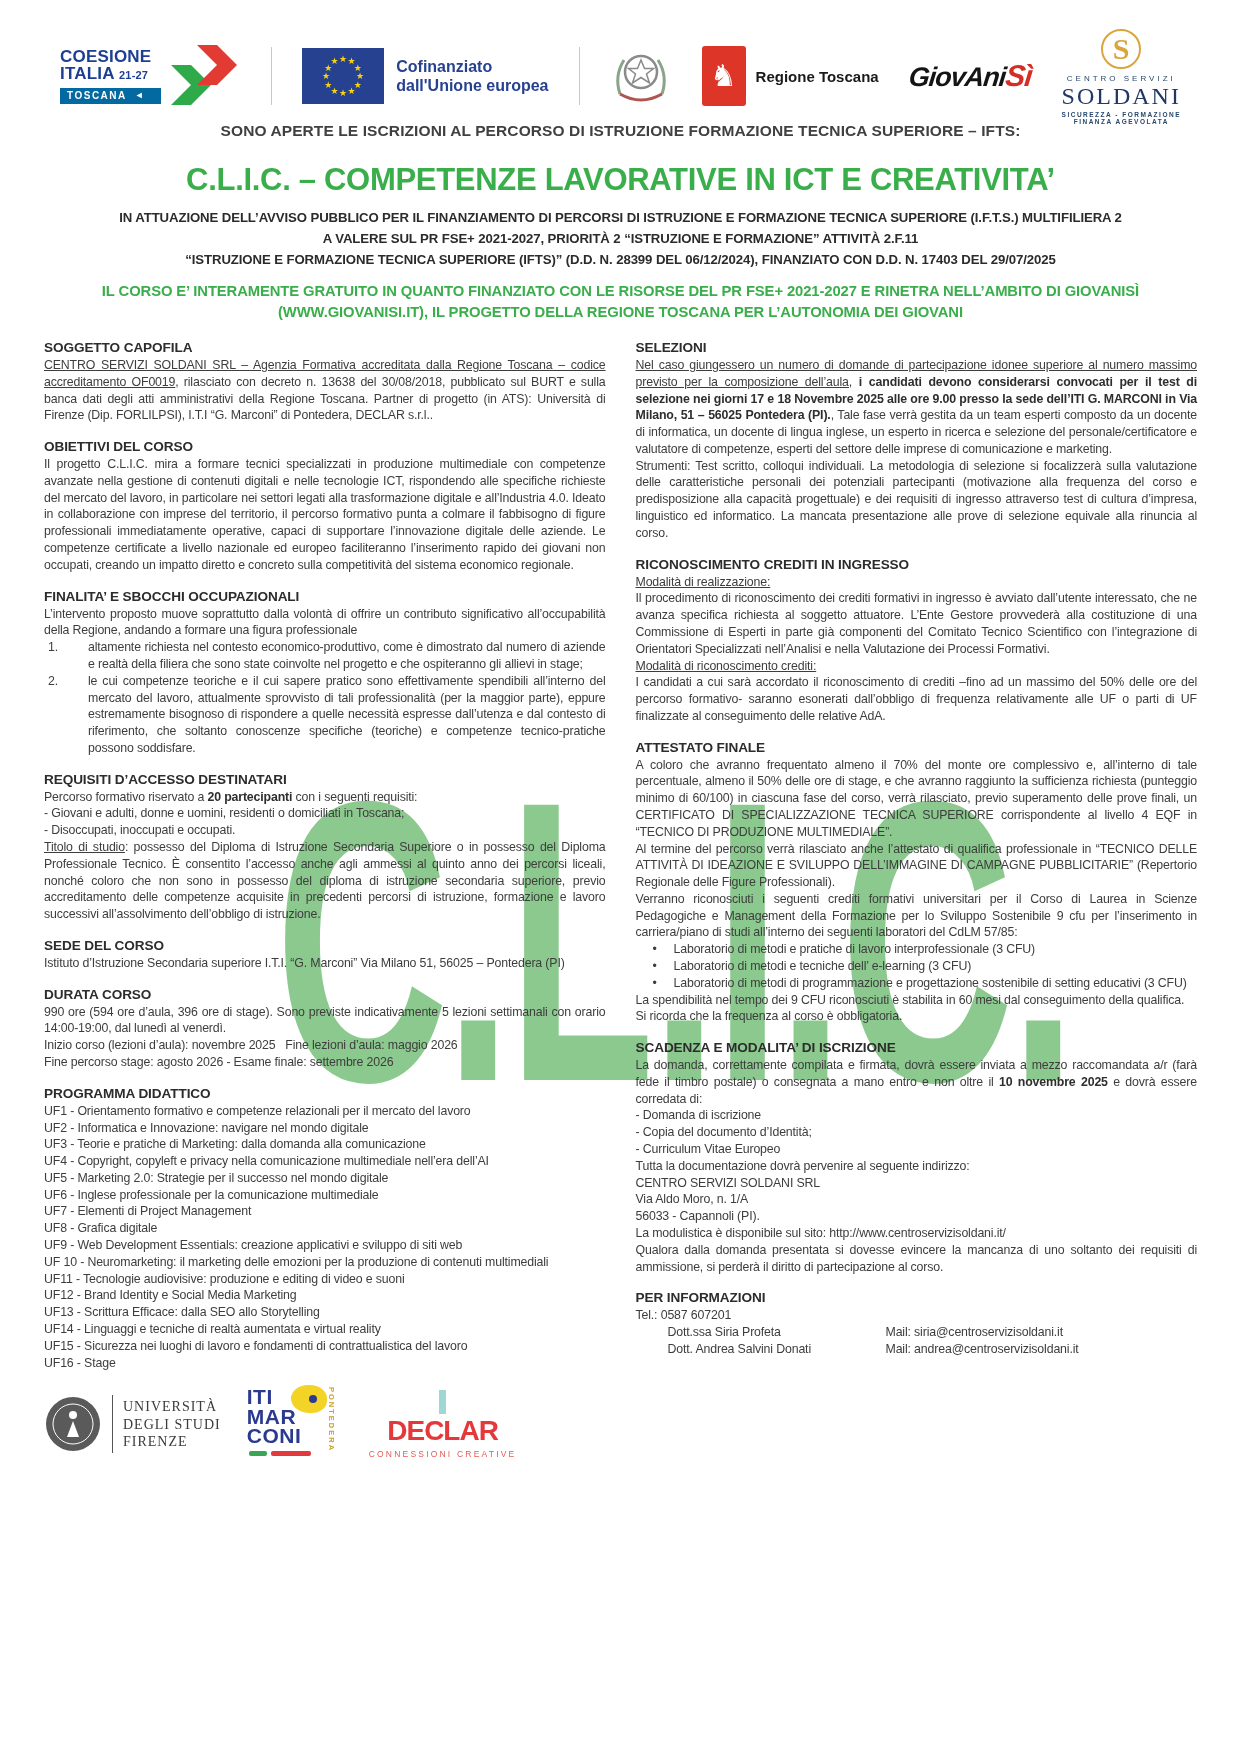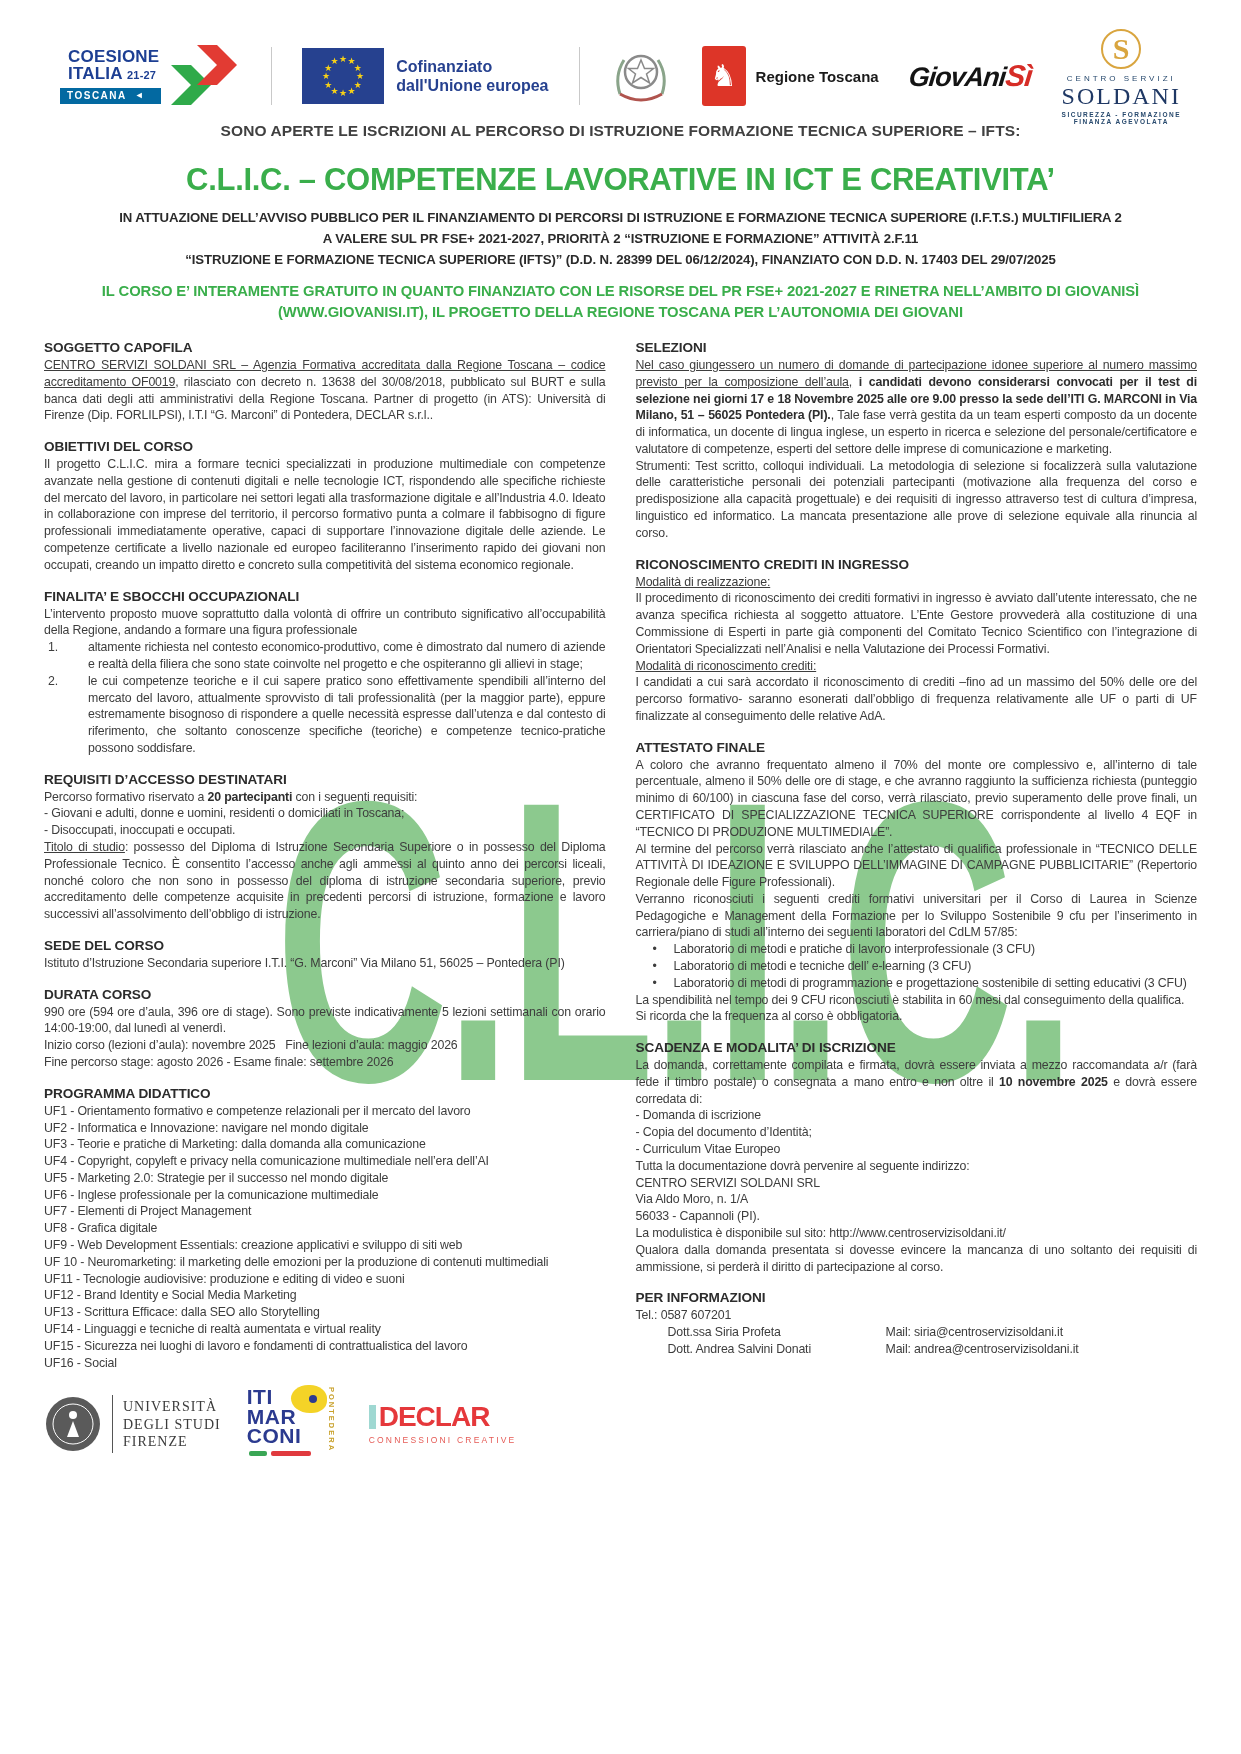--- a/index.html
+++ b/index.html
@@ -5,21 +5,21 @@
   html,body{margin:0;padding:0;background:#ffffff;}
   .page{position:relative;width:1241px;height:1754px;background:#fff;overflow:hidden;
         font-family:"Liberation Sans", sans-serif;color:#3d3d3d;}
   
   .logo-row{display:flex;align-items:center;justify-content:space-between;
             margin:30px 60px 0 60px;height:92px;}
   .vsep{width:1px;height:58px;background:#c9c9c9;flex:none;}
   
   .coesione{display:flex;align-items:center;gap:6px;}
   .co-text{line-height:1.02;}
-  .co-l1,.co-l2{font-weight:bold;color:#1d3f93;font-size:17px;letter-spacing:.2px;margin-left:8px;}
+  .co-l1,.co-l2{font-weight:bold;color:#1d3f93;font-size:17px;letter-spacing:.2px;}
   .co-years{font-size:11px;font-weight:bold;color:#1d3f93;}
   .co-badge{margin-top:5px;background:#0369a1;color:#fff;font-size:10px;font-weight:bold;
             letter-spacing:1.5px;padding:3px 16px 3px 7px;display:inline-flex;align-items:center;gap:8px;}
   .co-badge .arr{color:#fff;font-size:9px;}
   
   .eu{display:flex;align-items:center;gap:12px;}
   .eu-text{color:#26418f;font-weight:bold;font-size:16px;line-height:1.2;}
   
   .regione{display:flex;align-items:center;gap:10px;}
   .rt-flag{width:44px;height:60px;background:#dd3528;border-radius:3px;position:relative;
@@ -73,21 +73,21 @@
   .marconi{position:relative;width:96px;height:74px;}
   .mc-blob{position:absolute;left:44px;top:-2px;width:36px;height:28px;background:#f4d327;border-radius:50% 50% 45% 55%;}
   .mc-dot{position:absolute;left:62px;top:8px;width:8px;height:8px;background:#2b3a8f;border-radius:50%;}
   .mc-txt{position:relative;font-weight:bold;color:#2b3a8f;font-size:21px;line-height:.92;letter-spacing:.5px;}
   .mc-vert{position:absolute;left:80px;top:0;writing-mode:vertical-rl;font-size:7.5px;font-weight:bold;
            letter-spacing:2px;color:#c8a02a;height:72px;}
   .mc-bars{position:absolute;left:2px;top:64px;display:flex;gap:4px;}
   .mc-bar-g{width:18px;height:5px;background:#3aa655;border-radius:2px;}
   .mc-bar-r{width:40px;height:5px;background:#e03a3e;border-radius:2px;}
   .declar{display:flex;flex-direction:column;}
-  .dec-top{display:flex;align-items:center;gap:3px;}
+  .dec-top{display:flex;align-items:center;gap:3px;flex-direction:column;}
   .dec-teal{width:7px;height:24px;background:#9fd8d2;}
   .dec-name{color:#e5383b;font-weight:bold;font-size:28px;letter-spacing:-1px;line-height:1;}
   .dec-tag{color:#e55a55;font-size:8.5px;letter-spacing:2.2px;margin-top:4px;}
 </style>
 </head>
 <body>
 
 <div class="page">
 
   <div class="logo-row">
@@ -225,21 +225,21 @@
           <div class="para"><span>UF6 - Inglese professionale per la comunicazione multimediale</span></div>
           <div class="para"><span>UF7 - Elementi di Project Management</span></div>
           <div class="para"><span>UF8 - Grafica digitale</span></div>
           <div class="para"><span>UF9 - Web Development Essentials: creazione applicativi e sviluppo di siti web</span></div>
           <div class="para just"><span>UF 10 - Neuromarketing: il marketing delle emozioni per la produzione di contenuti multimediali</span></div>
           <div class="para"><span>UF11 - Tecnologie audiovisive: produzione e editing di video e suoni</span></div>
           <div class="para"><span>UF12 - Brand Identity e Social Media Marketing</span></div>
           <div class="para"><span>UF13 - Scrittura Efficace: dalla SEO allo Storytelling</span></div>
           <div class="para"><span>UF14 - Linguaggi e tecniche di realtà aumentata e virtual reality</span></div>
           <div class="para"><span>UF15 - Sicurezza nei luoghi di lavoro e fondamenti di contrattualistica del lavoro</span></div>
-          <div class="para"><span>UF16 -  Social</span></div>
+          <div class="para"><span>UF16 -  Stage</span></div>
         </div>
       </div>
     <div class="col" id="col-right">
         <div class="section">
           <div class="sec-h">SELEZIONI</div>
           <div class="para just"><span class="u">Nel caso giungessero un numero di domande di partecipazione idonee superiore al numero massimo previsto per la composizione dell’aula,</span><span> </span><span class="b">i candidati devono considerarsi convocati per il test di selezione nei giorni 17 e 18 Novembre 2025 alle ore 9.00 presso la sede dell’ITI G. MARCONI in Via Milano, 51 – 56025 Pontedera (PI).</span><span>, Tale fase verrà gestita da un team esperti composto da un docente di informatica, un docente di lingua inglese, un esperto in ricerca e selezione del personale/certificatore e valutatore di competenze, esperti del settore delle imprese di comunicazione e marketing.</span></div>
           <div class="para just"><span>Strumenti: Test scritto, colloqui individuali. La metodologia di selezione si focalizzerà sulla valutazione delle caratteristiche personali dei potenziali partecipanti (motivazione alla frequenza del corso e predisposizione alla capacità progettuale) e dei requisiti di ingresso attraverso test di cultura d’impresa, linguistico ed informatico. La mancata presentazione alle prove di selezione equivale alla rinuncia al corso.</span></div>
         </div>
         <div class="section">
           <div class="sec-h">RICONOSCIMENTO CREDITI IN INGRESSO</div>

